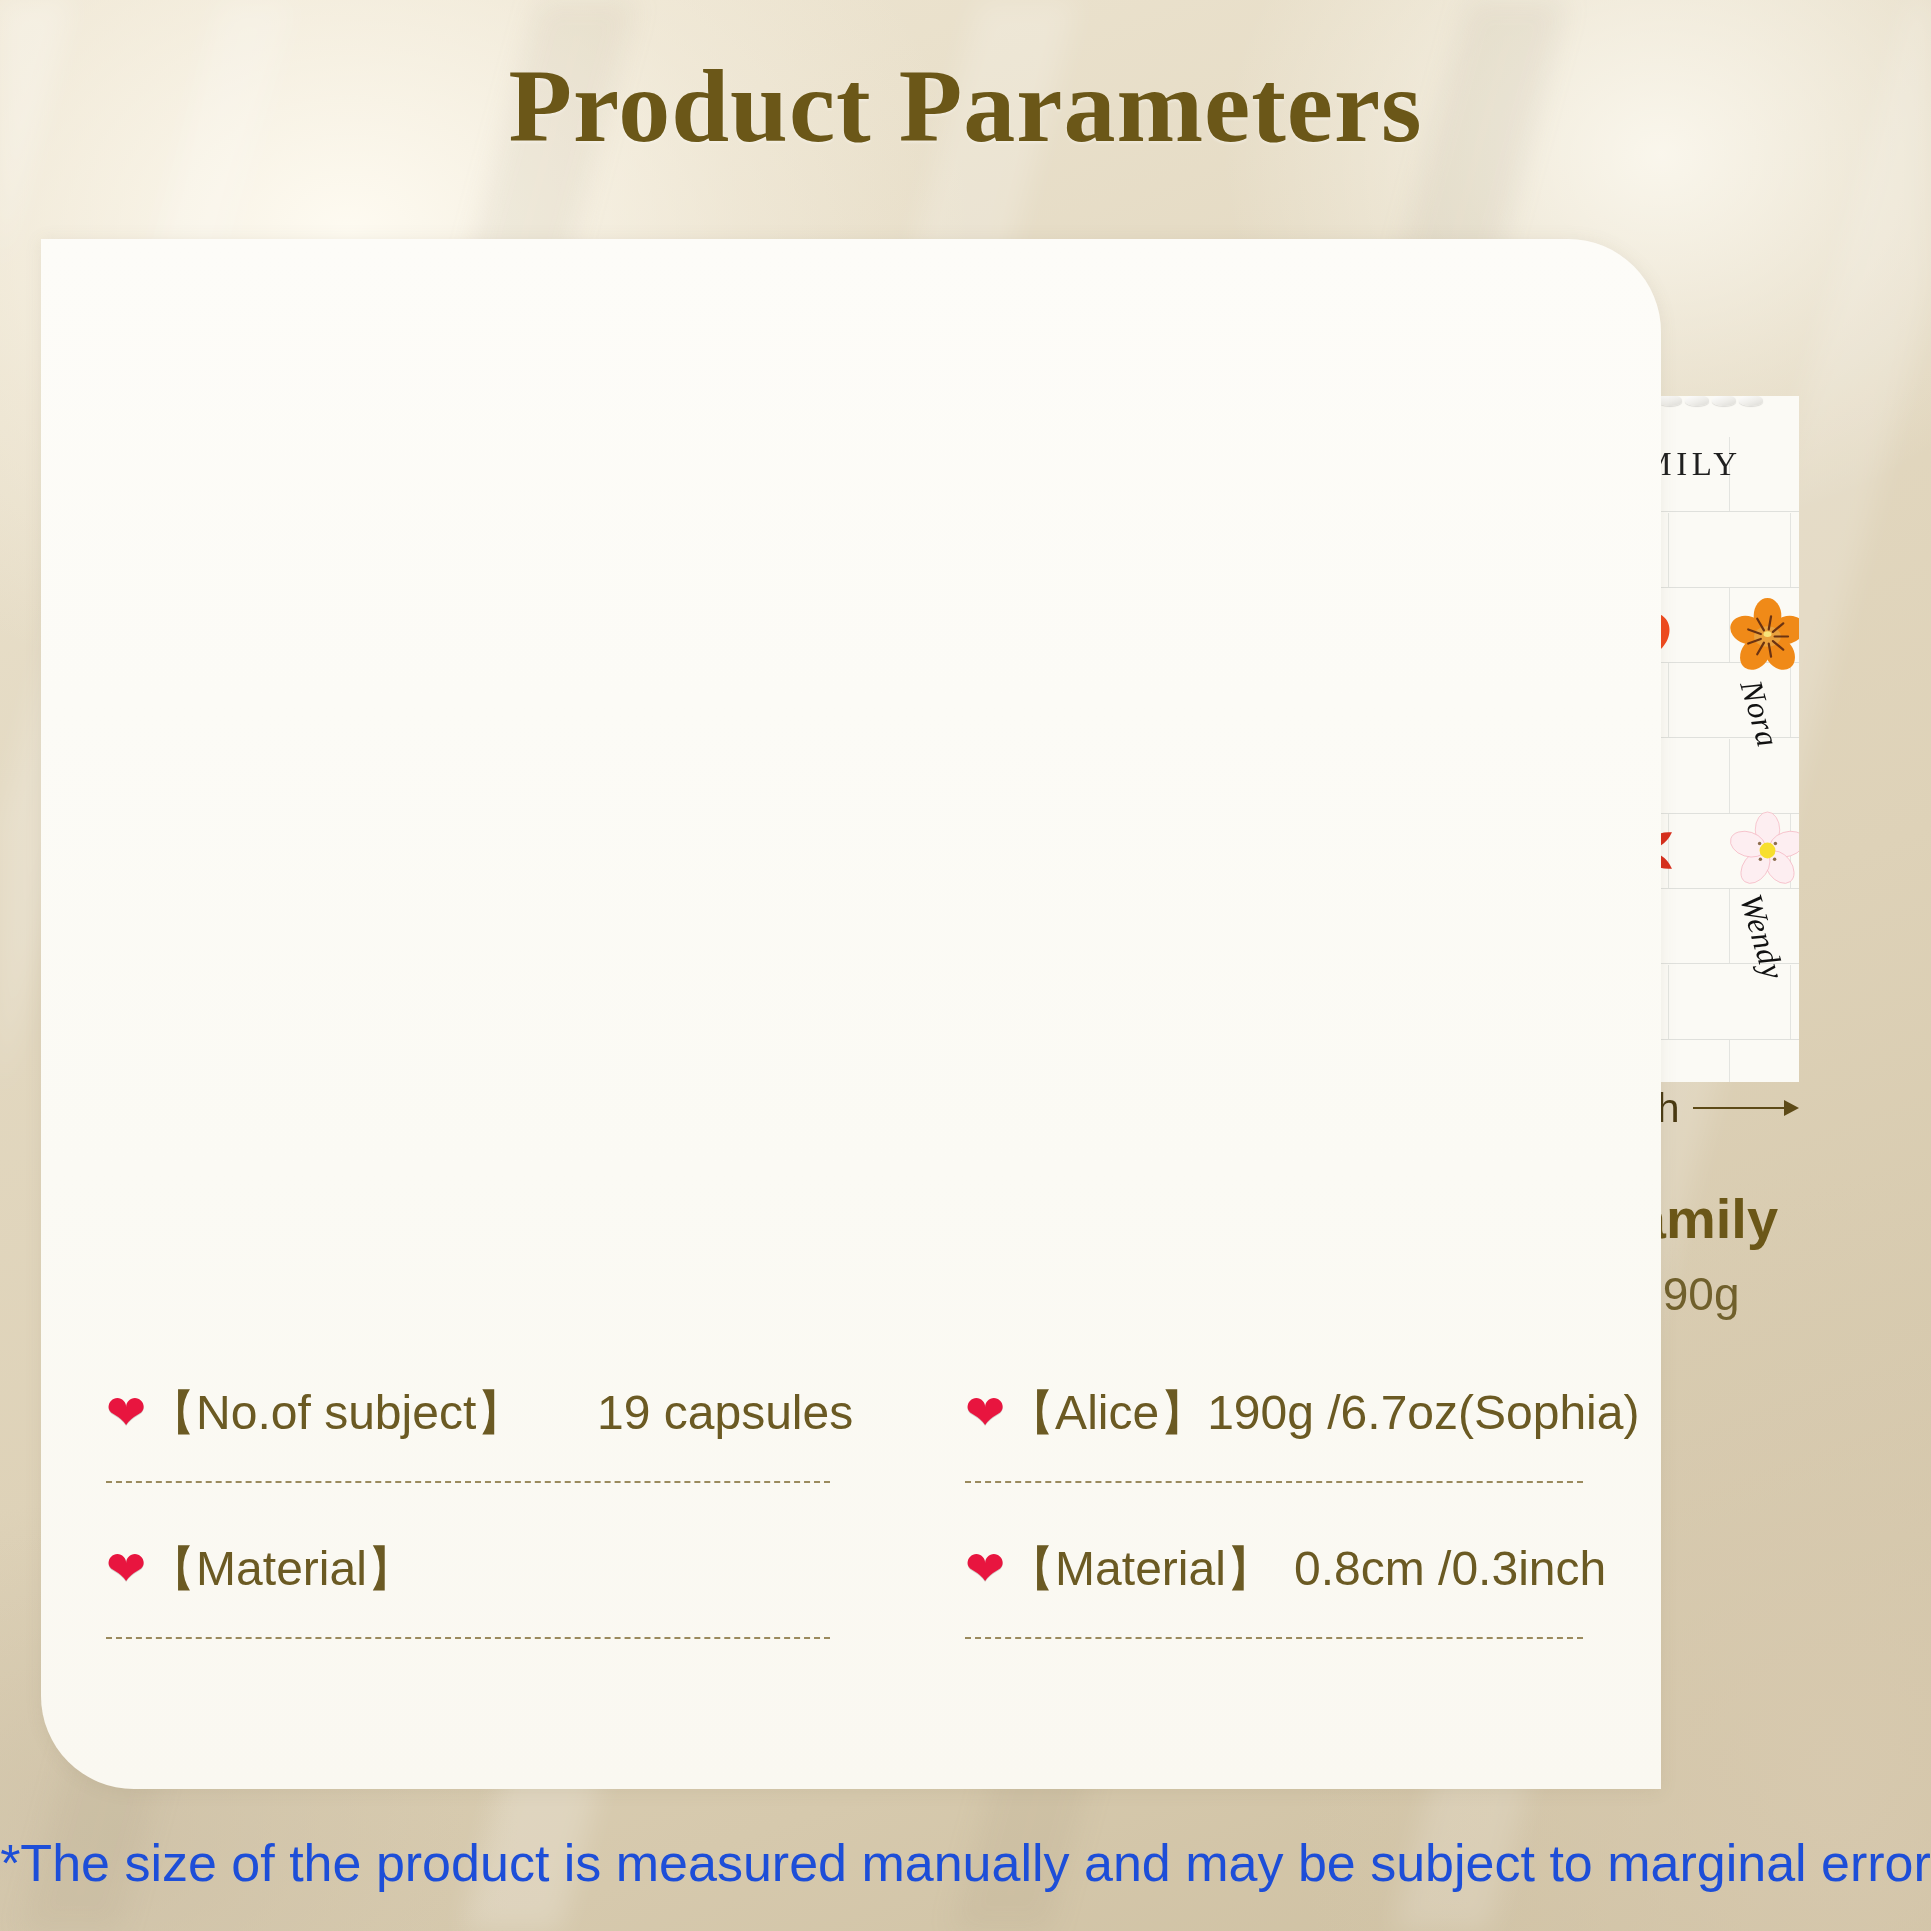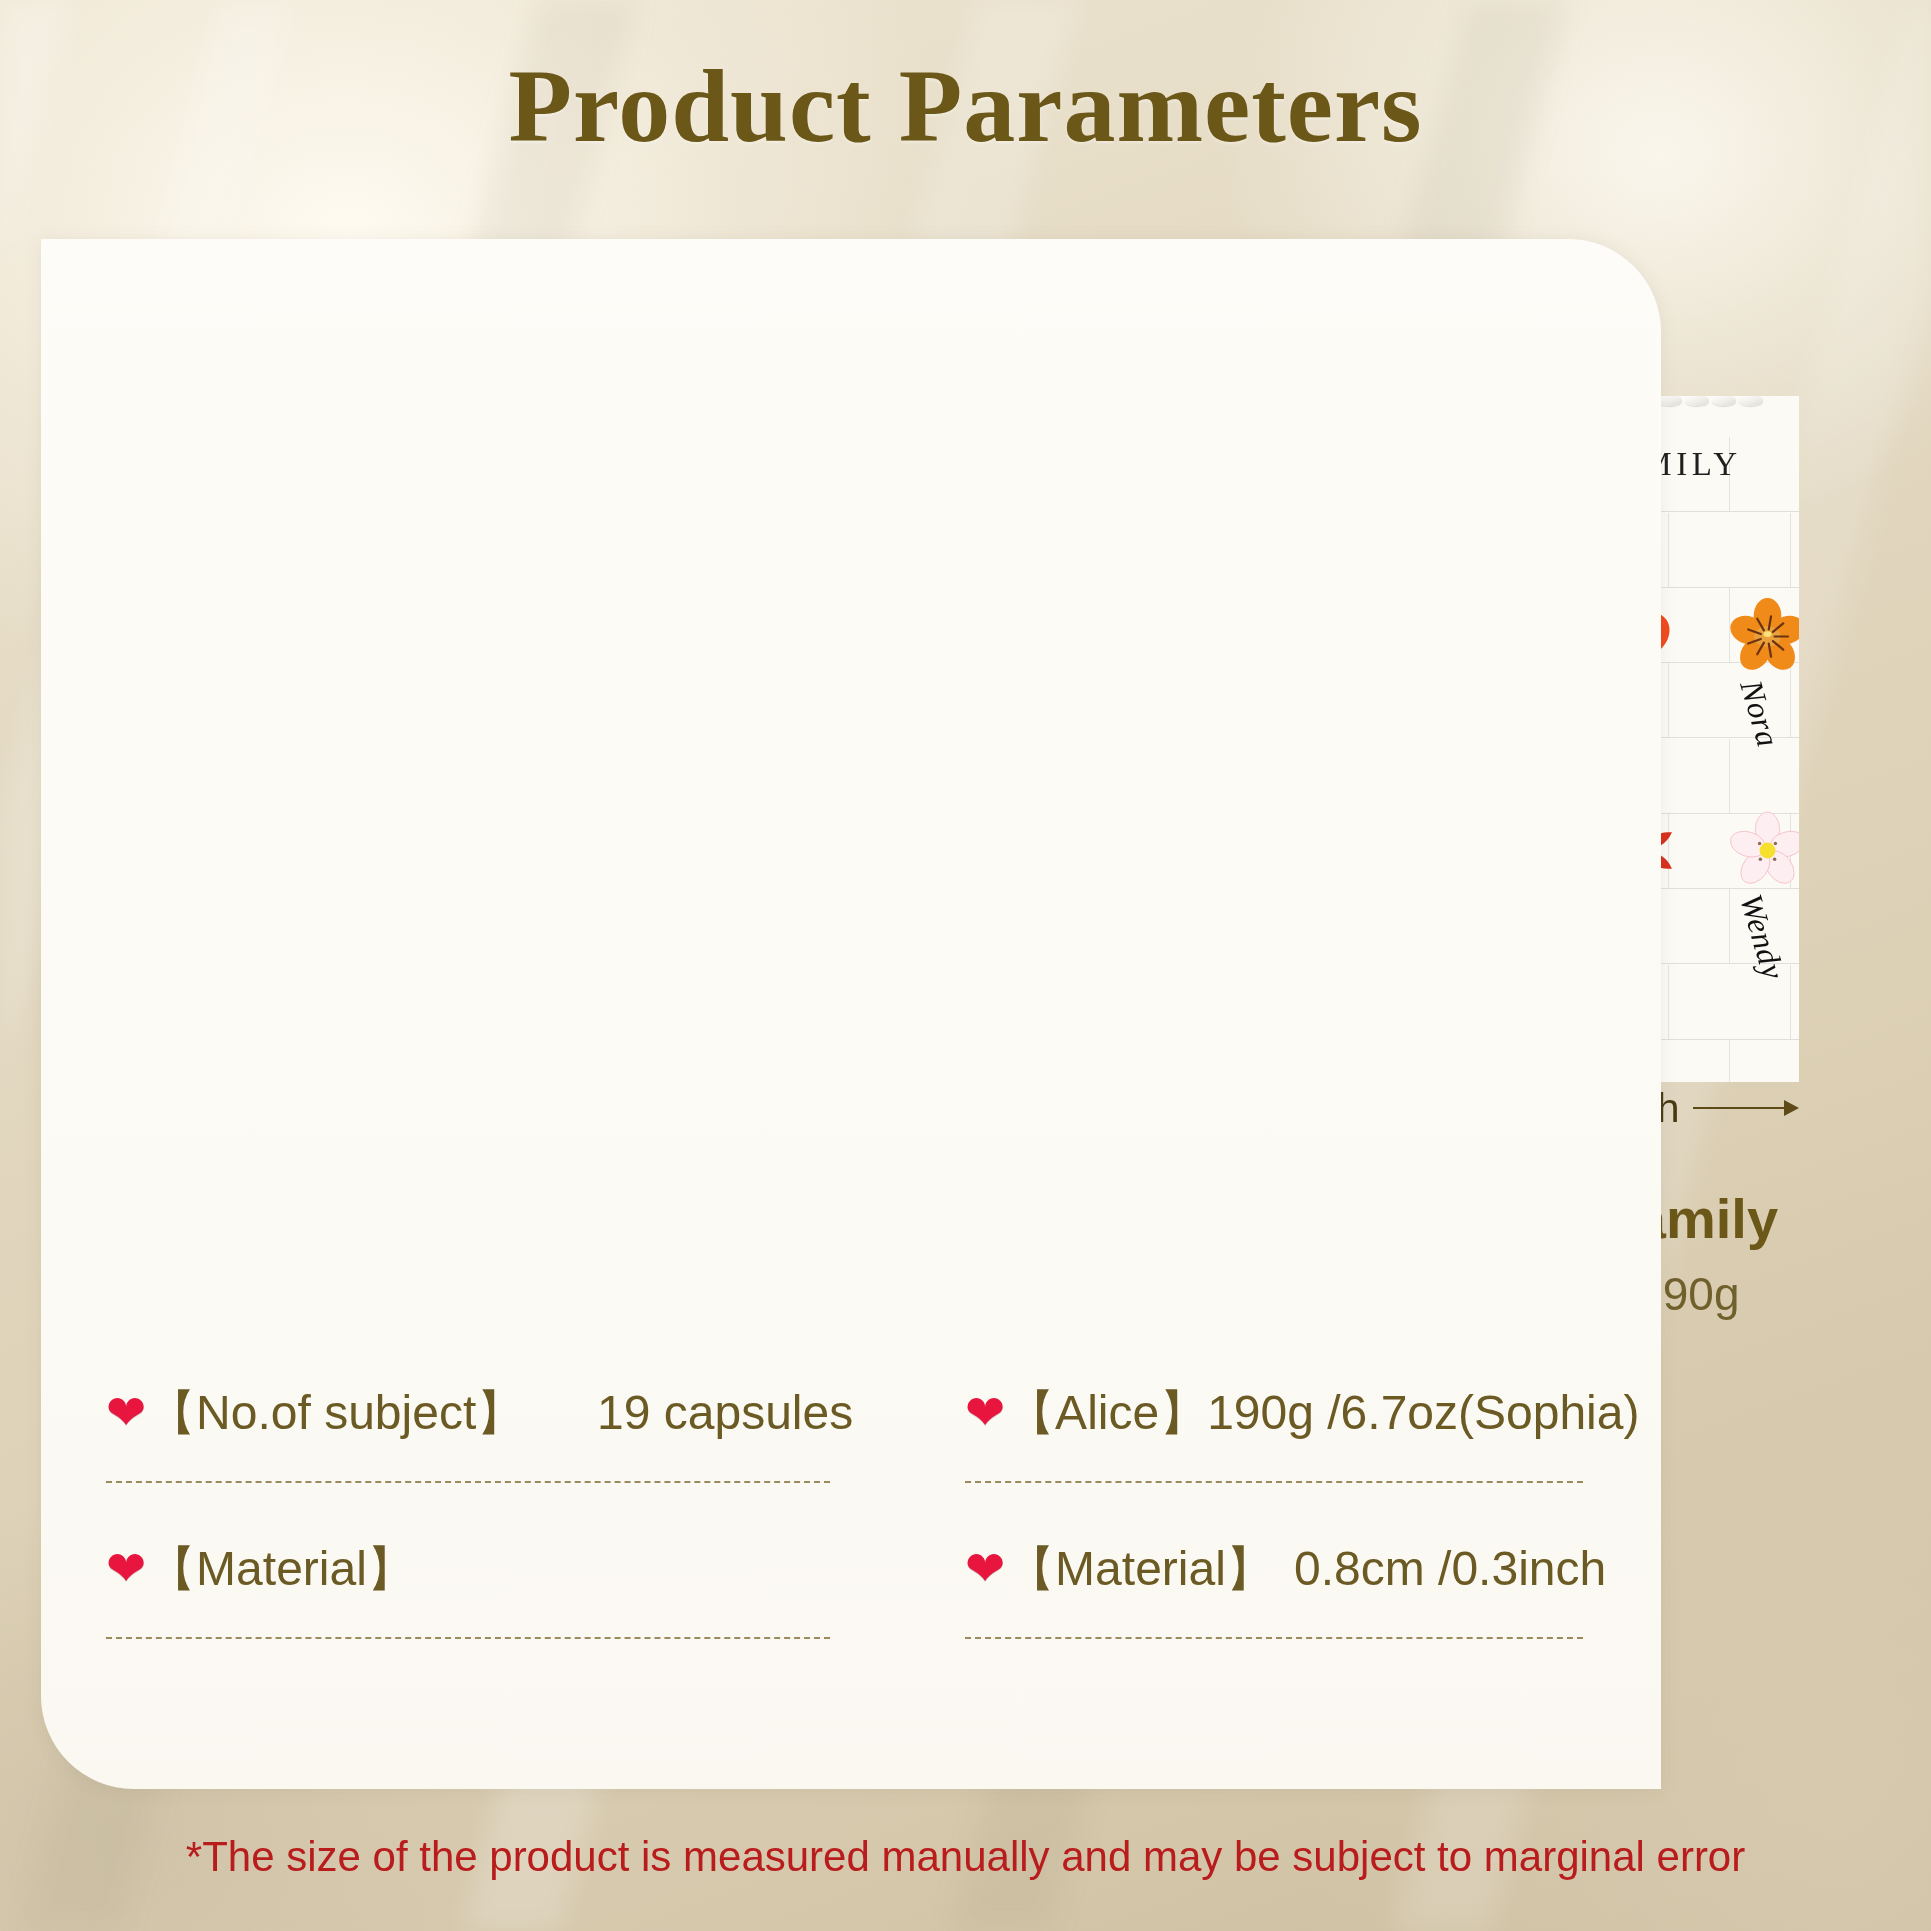--- a/index.html
+++ b/index.html
@@ -165,21 +165,21 @@
   .heart { font-size:48px; color:#e8153f; line-height:1; margin-right:1.9px;
            text-shadow:0 1px 0 rgba(0,0,0,0.18); }
   .spec-label { font-size:48px; color:#6b5a23; white-space:nowrap; }
   .spec-value { font-size:48px; color:#6b5a23; white-space:nowrap;
                 flex:1; text-align:right; padding-right:5.8px; }
   .dash { border-top:2.9px dashed #8a7744; opacity:.85; margin-right:29px; }
 
   
   #footer-note {
     position:absolute; left:0; top:1833px; width:1931px;
-    text-align:center; font-size:42px; color:#b91c1c; z-index:4;
+    text-align:center; font-size:52px; color:#1d4ed8; z-index:4;
   }
 </style>
 </head>
 <body>
 
 <div id="backdrop"></div>
 
 <div id="page-title">Product Parameters</div>
 
 <div id="panel"></div>

